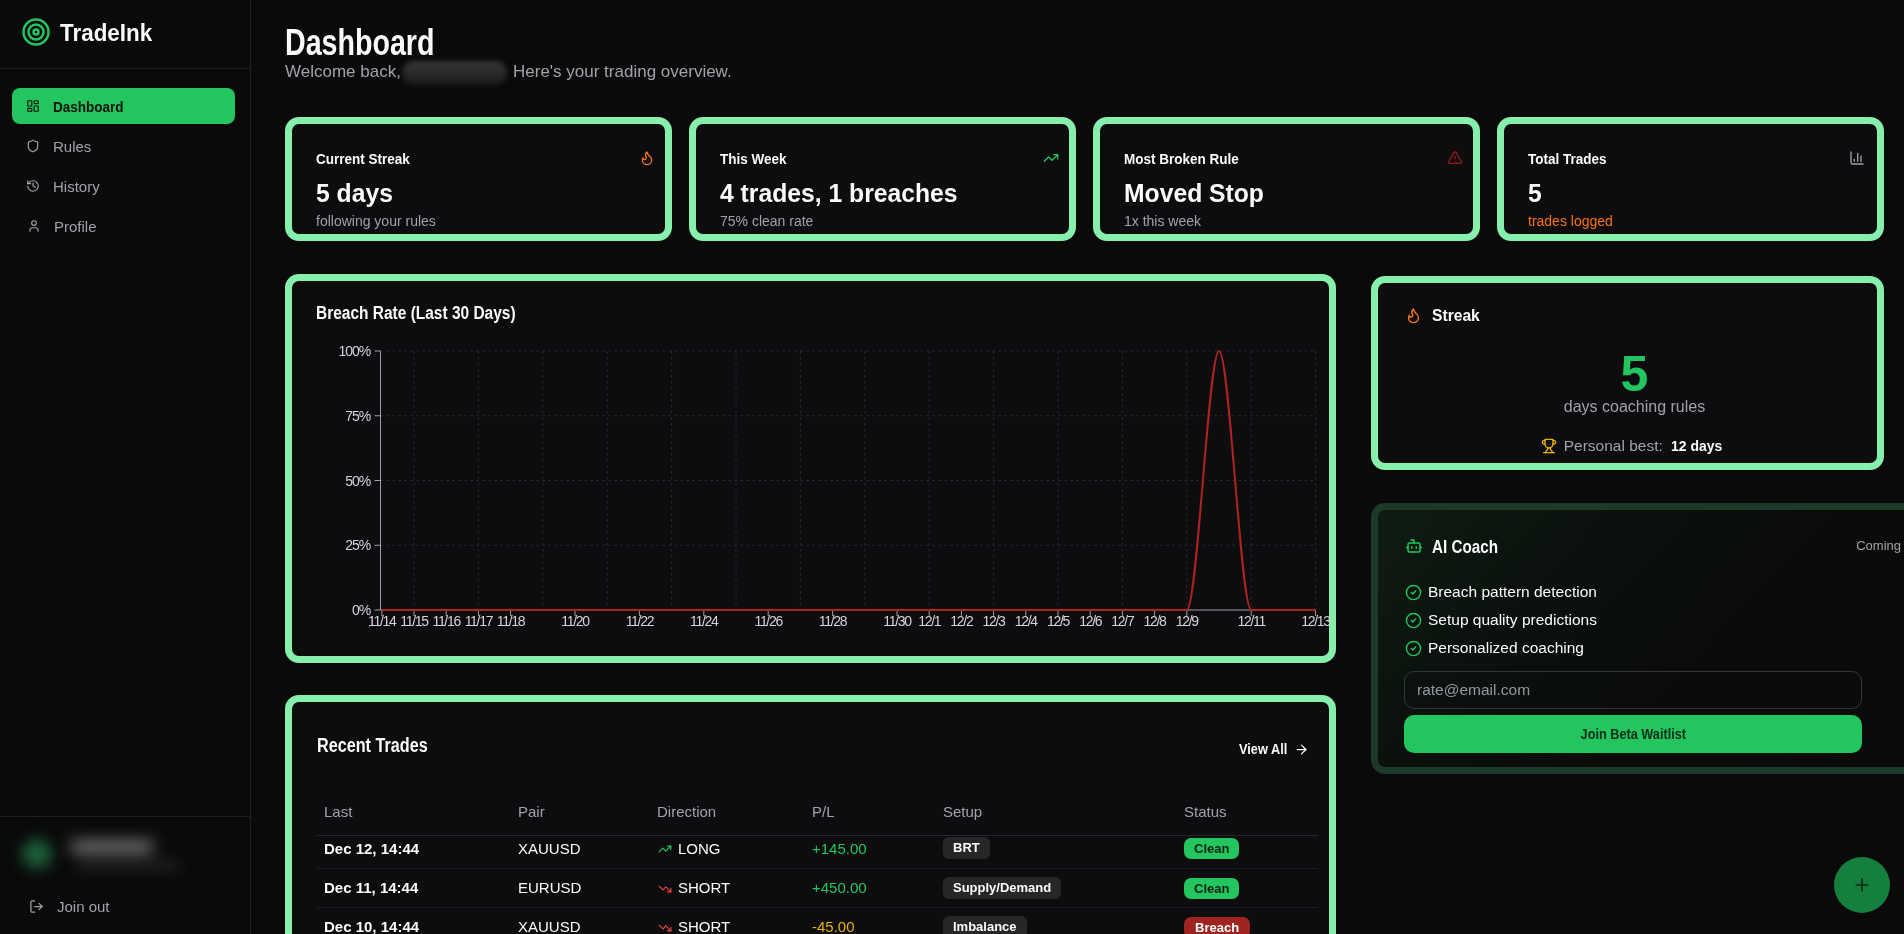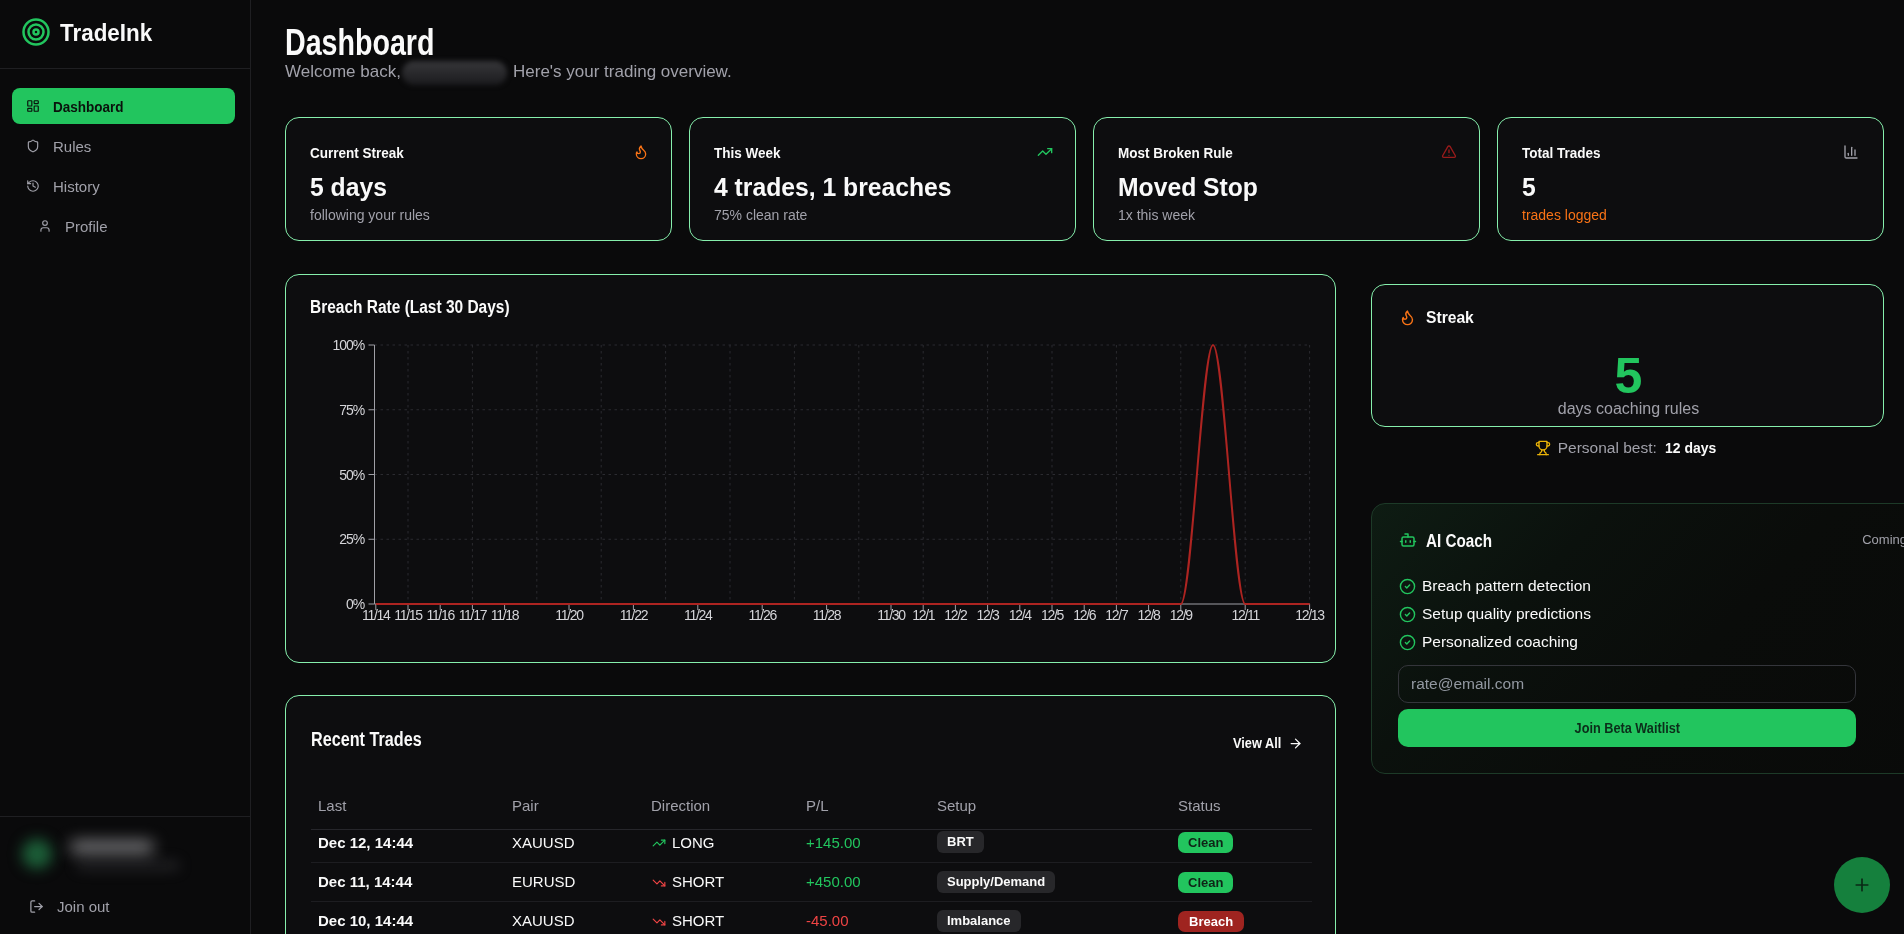--- a/index.html
+++ b/index.html
@@ -1,19 +1,19 @@
 <!DOCTYPE html>
 <html><head>
 <meta charset="utf-8">
 <style>
   * { margin:0; padding:0; box-sizing:border-box; }
   html,body { width:1904px; height:934px; background:#0a0a0b; overflow:hidden;
     font-family:"Liberation Sans", sans-serif; color:#fafafa; }
   .abs { position:absolute; }
-  .card { position:absolute; background:#0d0d0f; border:1px solid #86efac; border-radius:14px; }
+  .card { position:absolute; background:#0d0d0f; border:7px solid #86efac; border-radius:14px; }
   .muted { color:#a1a1aa; }
   svg.ic { display:block; }
 </style>
 </head>
 <body>
 <div class="abs" style="left:0;top:0;width:1904px;height:934px;">
 
   <div class="abs" style="left:0;top:0;width:251px;height:934px;border-right:1px solid #1f1f22;background:#0a0a0b;">
 
     <svg class="ic abs" style="left:21px;top:17px;" width="30" height="30" viewBox="0 0 24 24" fill="none" stroke="#22c55e" stroke-width="2" stroke-linecap="round" stroke-linejoin="round">
@@ -40,21 +40,21 @@
       <div class="abs" style="left:41px;top:10px;font-size:15px;color:#a1a1aa;">Rules</div>
     </div>
     <div class="abs" style="left:12px;top:168px;width:223px;height:36px;">
       <svg class="ic abs" style="left:14px;top:11px;" width="14" height="14" viewBox="0 0 24 24" fill="none" stroke="#a1a1aa" stroke-width="2" stroke-linecap="round" stroke-linejoin="round">
           <path d="M3 12a9 9 0 1 0 9-9 9.75 9.75 0 0 0-6.74 2.74L3 8"></path>
           <path d="M3 3v5h5"></path>
           <path d="M12 7v5l4 2"></path>
         </svg>
       <div class="abs" style="left:41px;top:10px;font-size:15px;color:#a1a1aa;">History</div>
     </div>
-    <div class="abs" style="left:24px;top:208px;width:223px;height:36px;text-align:center;">
+    <div class="abs" style="left:13px;top:208px;width:223px;height:36px;text-align:center;">
       <svg class="ic abs" style="left:14px;top:11px;" width="14" height="14" viewBox="0 0 24 24" fill="none" stroke="#a1a1aa" stroke-width="2" stroke-linecap="round" stroke-linejoin="round">
           <path d="M19 21v-2a4 4 0 0 0-4-4H9a4 4 0 0 0-4 4v2"></path>
           <circle cx="12" cy="7" r="4"></circle>
         </svg>
       <div class="abs" style="left:41px;top:10px;font-size:15px;color:#a1a1aa;">Profile</div>
     </div>
 
     <div class="abs" style="left:0;top:816px;width:251px;border-top:1px solid #1f1f22;"></div>
     <div class="abs" style="left:22px;top:839px;width:30px;height:30px;border-radius:50%;background:#1c5e38;filter:blur(7px);"></div>
     <div class="abs" style="left:70px;top:841px;width:84px;height:12px;border-radius:6px;background:rgba(208,208,214,0.6);filter:blur(8px);"></div>
@@ -200,21 +200,21 @@
           <text x="830.4" y="345">12/7</text>
           <text x="862.6" y="345">12/8</text>
           <text x="894.8000000000001" y="345">12/9</text>
           <text x="959.2" y="345">12/11</text>
           <text x="1023.6" y="345">12/13</text>
         </g>
     </svg>
 
   </div>
 
-  <div class="card" style="left:1371px;top:284px;width:513px;height:143px;">
+  <div class="card" style="left:1371px;top:276px;width:513px;height:194px;">
     <svg class="ic abs" style="left:27px;top:24px;" width="17" height="17" viewBox="0 0 24 24" fill="none" stroke="#f97316" stroke-width="2" stroke-linecap="round" stroke-linejoin="round">
         <path d="M8.5 14.5A2.5 2.5 0 0 0 11 12c0-1.38-.5-2-1-3-1.072-2.143-.224-4.054 2-6 .5 2.5 2 4.9 4 6.5 2 1.6 3 3.5 3 5.5a7 7 0 1 1-14 0c0-1.153.433-2.294 1-3a2.5 2.5 0 0 0 2.5 2.5z"></path>
       </svg>
     <div class="abs" style="left:54px;top:23px;font-size:17px;font-weight:bold;transform:scaleX(.92);transform-origin:0 0;">Streak</div>
     <div class="abs" style="left:0;top:42px;width:513px;text-align:center;font-size:50px;font-weight:bold;color:#22c55e;line-height:98px;">5</div>
     <div class="abs" style="left:0;top:115px;width:513px;text-align:center;font-size:16px;color:#a1a1aa;">days coaching rules</div>
     <div class="abs" style="left:0;top:154px;width:513px;text-align:center;font-size:15.5px;color:#a1a1aa;">
       <svg class="ic" style="display:inline-block;vertical-align:-3px;margin-right:7px;" width="16" height="16" viewBox="0 0 24 24" fill="none" stroke="#eab308" stroke-width="2" stroke-linecap="round" stroke-linejoin="round">
           <path d="M6 9H4.5a2.5 2.5 0 0 1 0-5H6"></path>
           <path d="M18 9h1.5a2.5 2.5 0 0 0 0-5H18"></path>
@@ -306,21 +306,21 @@
     <div class="abs" style="left:892px;top:176px;height:21px;background:#22c55e;border-radius:7px;padding:0 10px;font-size:13px;font-weight:bold;color:#0f2417;line-height:21px;">Clean</div>
     <div class="abs" style="left:25px;top:205px;width:1001px;border-top:1px solid #1d1d21;"></div>
 
     <div class="abs" style="left:32px;top:216px;font-size:15px;font-weight:600;">Dec 10, 14:44</div>
     <div class="abs" style="left:226px;top:216px;font-size:15px;">XAUUSD</div>
     <svg class="ic abs" style="left:366px;top:219px;" width="14" height="14" viewBox="0 0 24 24" fill="none" stroke="#ef4444" stroke-width="2" stroke-linecap="round" stroke-linejoin="round">
         <polyline points="22 17 13.5 8.5 8.5 13.5 2 7"></polyline>
         <polyline points="16 17 22 17 22 11"></polyline>
       </svg>
     <div class="abs" style="left:386px;top:216px;font-size:15px;">SHORT</div>
-    <div class="abs" style="left:520px;top:216px;font-size:15px;color:#ef4444;text-align:right;">-45.00</div>
+    <div class="abs" style="left:520px;top:216px;font-size:15px;color:#eab308;text-align:right;">-45.00</div>
     <div class="abs" style="left:651px;top:214px;height:22px;background:#27272a;border-radius:6px;padding:0 10px;font-size:13px;font-weight:bold;line-height:22px;">Imbalance</div>
     <div class="abs" style="left:892px;top:215px;height:21px;background:#9f2420;border-radius:7px;padding:0 11px;font-size:13px;font-weight:bold;color:#fff;line-height:21px;">Breach</div>
   </div>
 
   <div class="abs" style="left:1834px;top:857px;width:56px;height:56px;border-radius:50%;background:#15803d;">
     <svg class="ic abs" style="left:18px;top:18px;" width="20" height="20" viewBox="0 0 24 24" fill="none" stroke="#0a2916" stroke-width="2" stroke-linecap="round" stroke-linejoin="round">
         <path d="M5 12h14"></path>
         <path d="M12 5v14"></path>
       </svg>
   </div>

